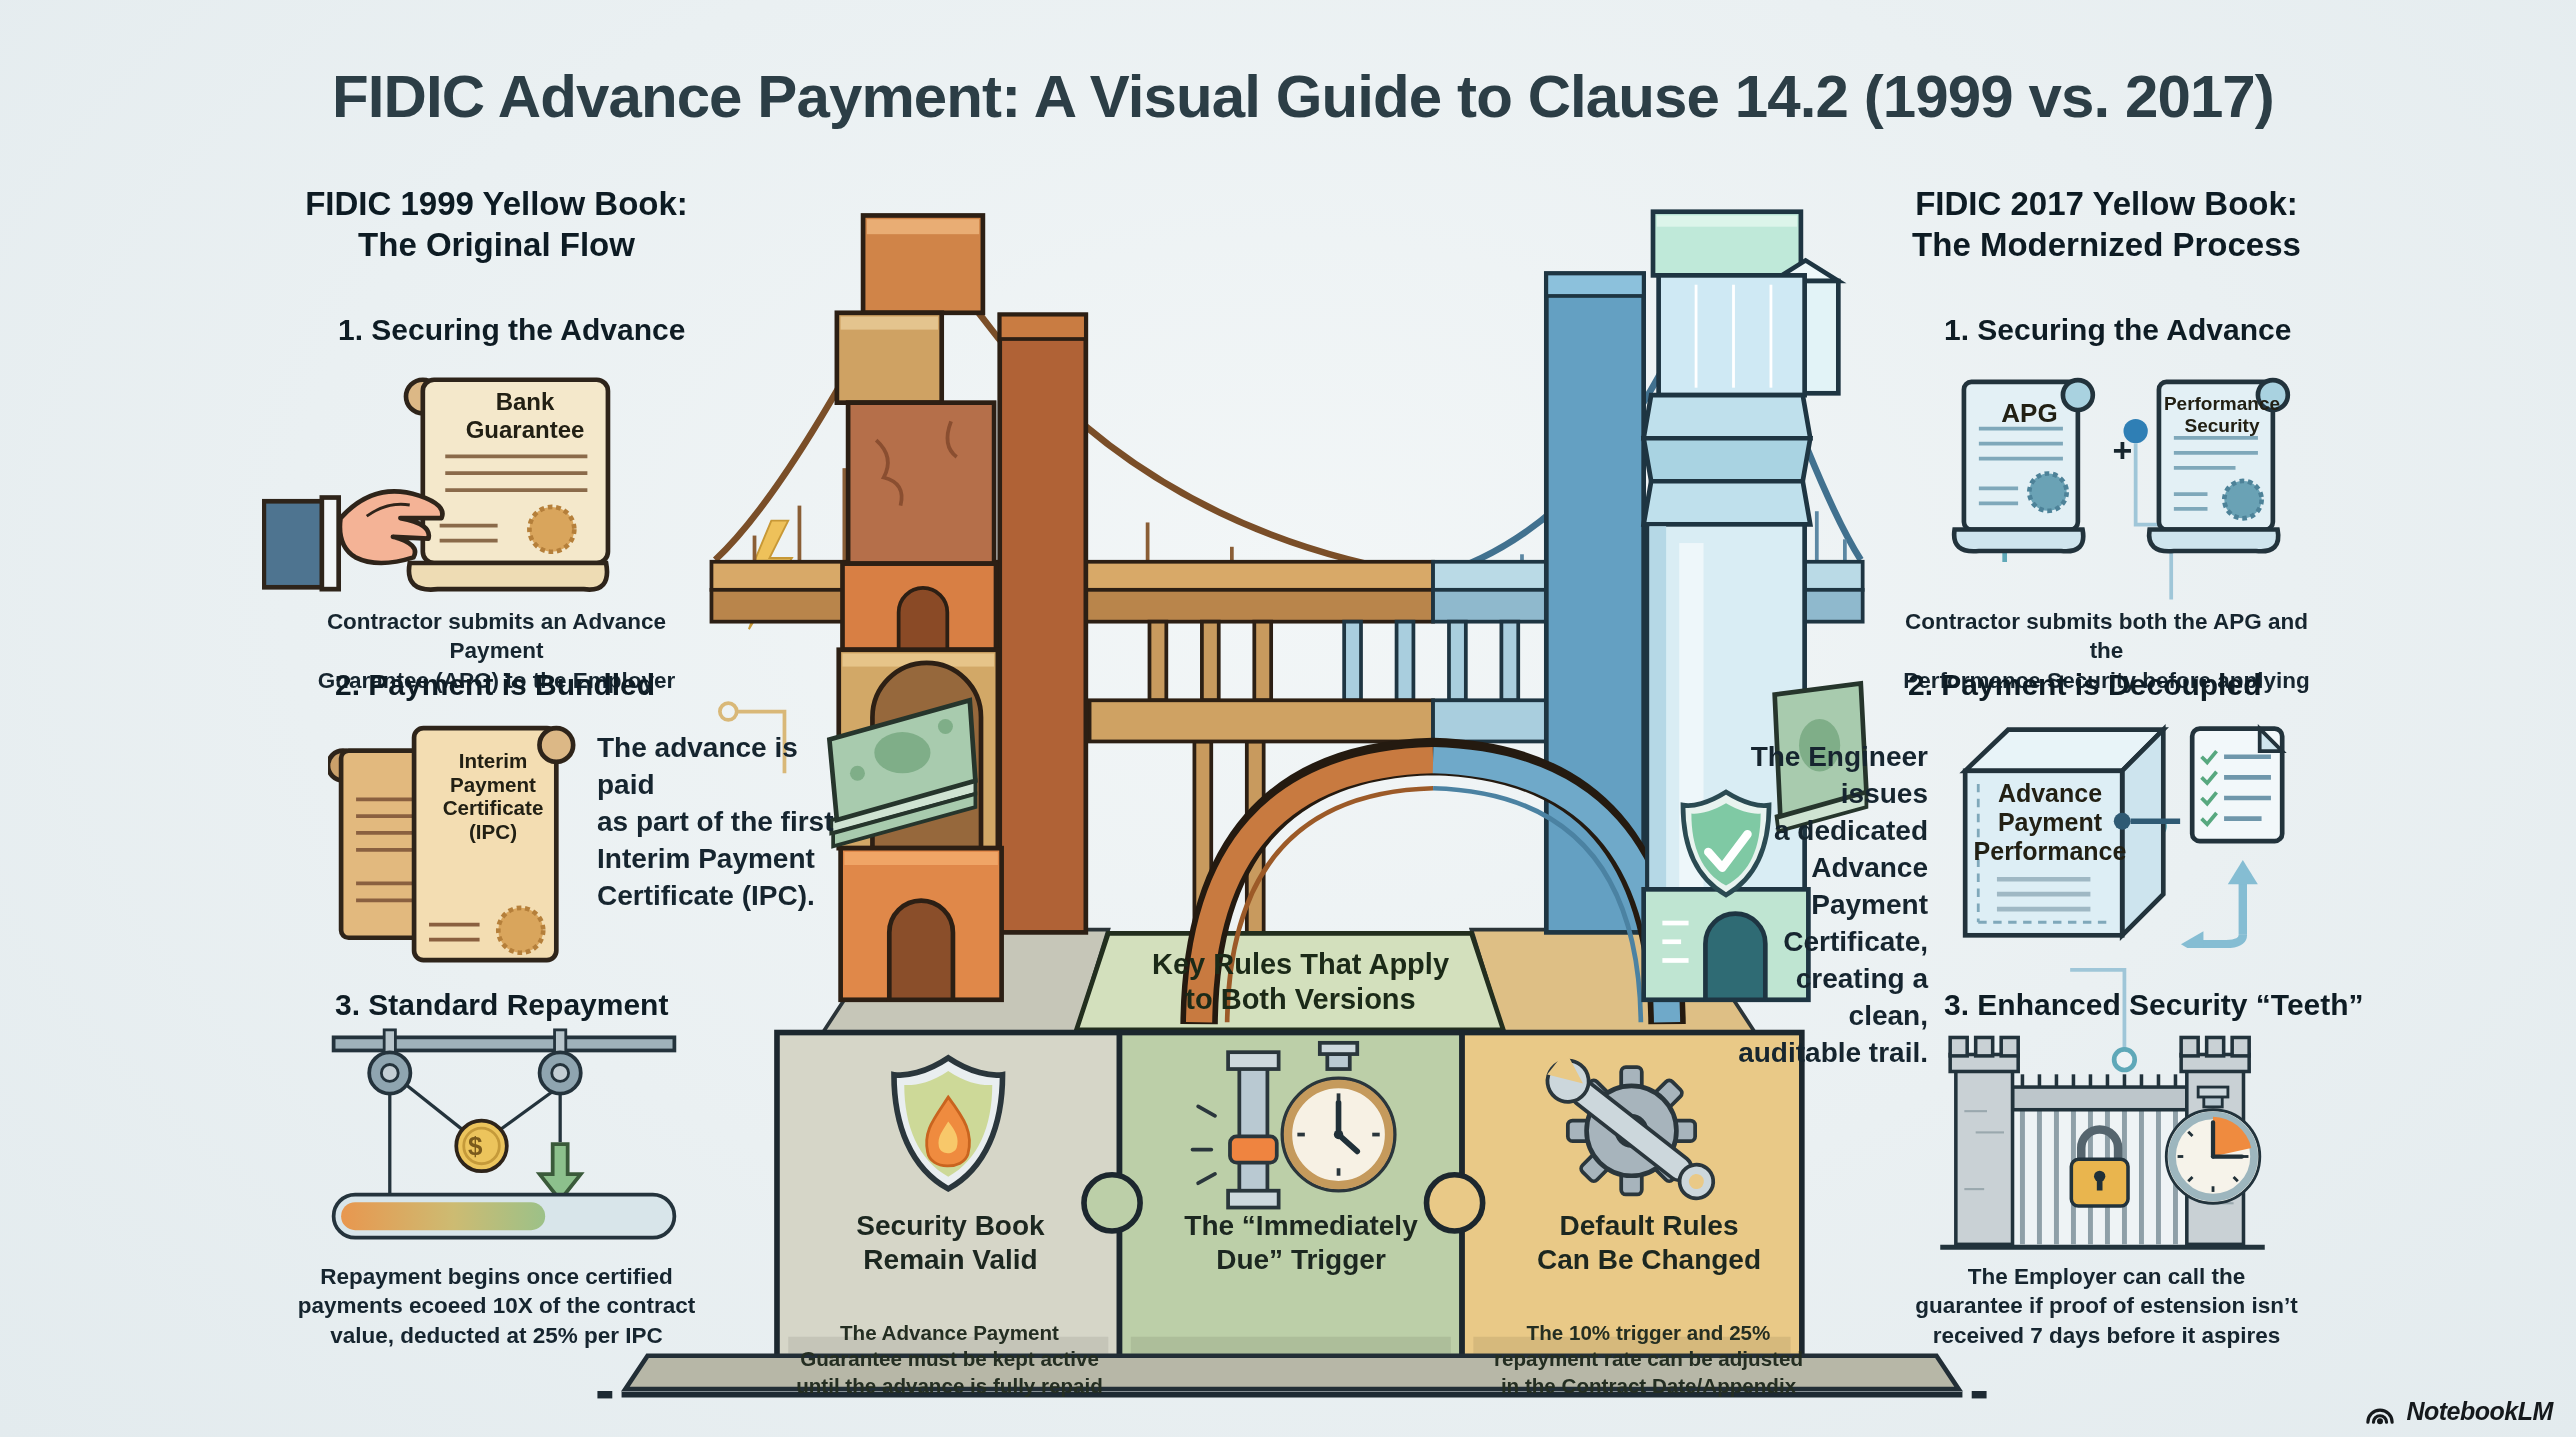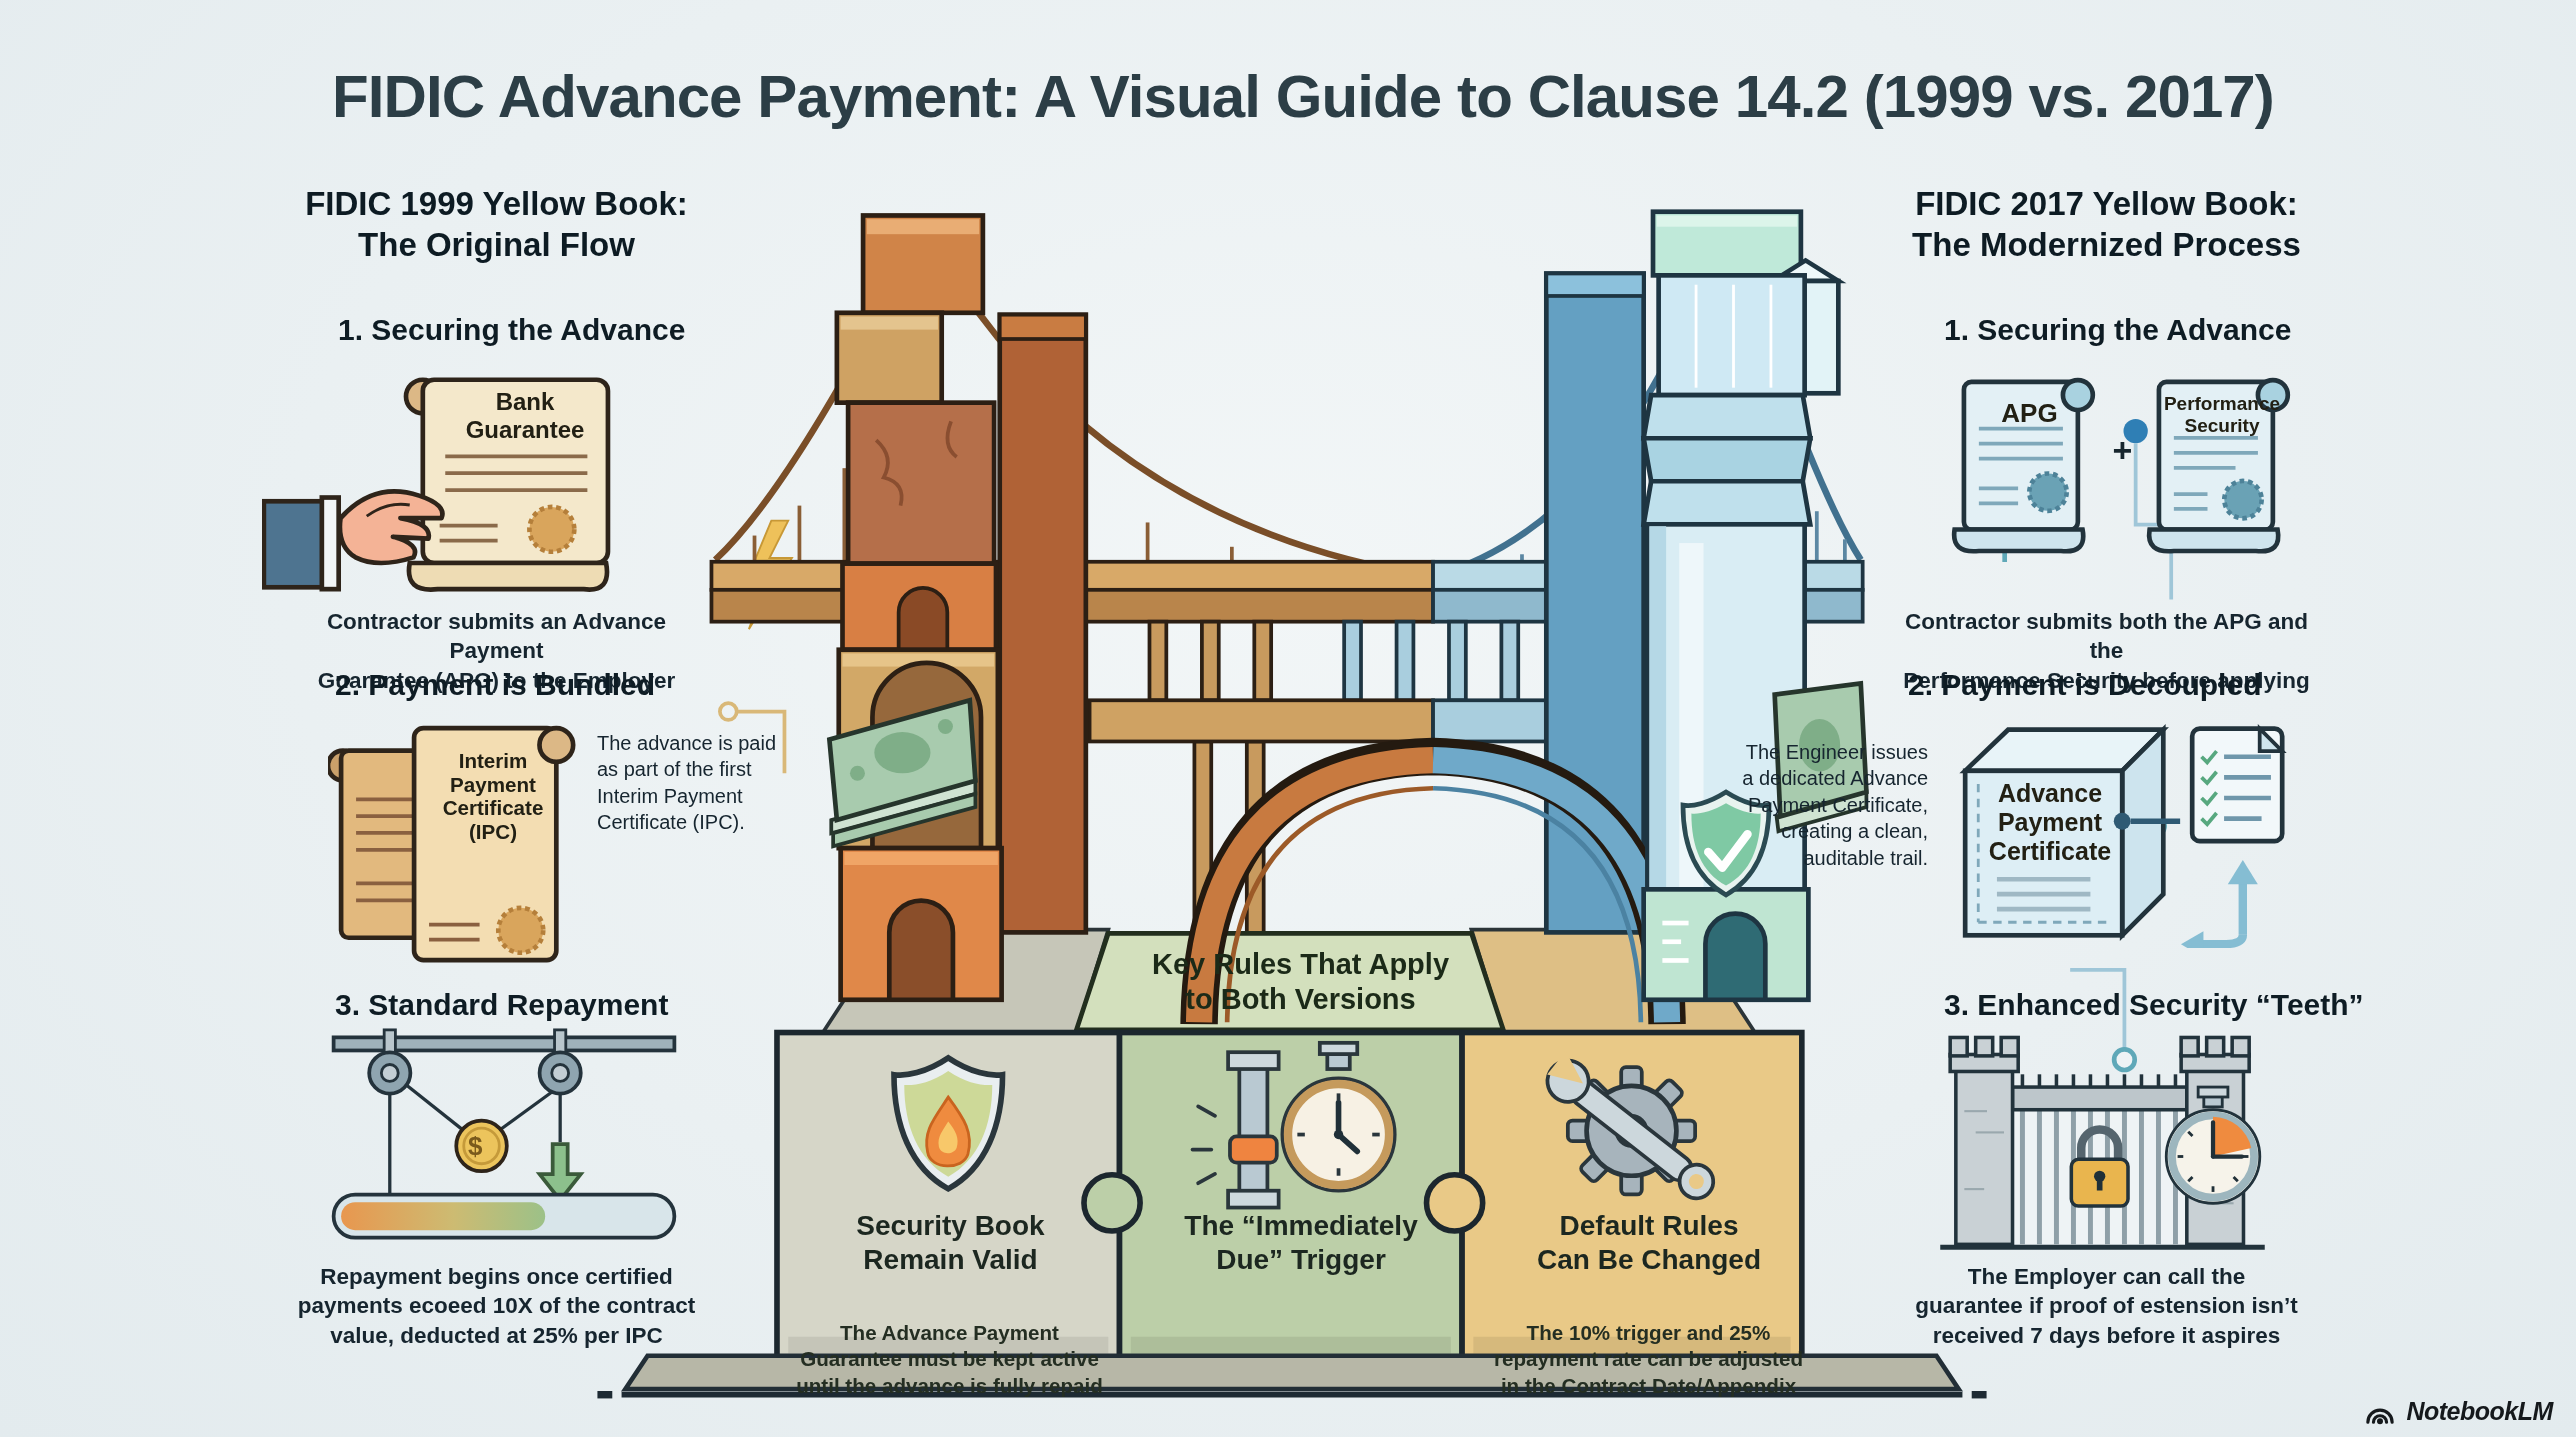--- a/index.html
+++ b/index.html
@@ -7,21 +7,21 @@
     background:radial-gradient(ellipse at 50% 40%, #f2f6f7 0%, #eaf0f2 55%, #e3ebee 100%);
     font-family:"Liberation Sans", sans-serif; color:#15242e;}
   .abs{position:absolute;}
   .c{text-align:center;}
   .r{text-align:right;}
   .pre{white-space:pre-line;}
   .title{left:0;right:0;top:62px;text-align:center;font-size:60px;font-weight:700;color:#2c3e46;letter-spacing:-0.9px;margin-left:30px;}
   .col-h{font-size:33px;font-weight:700;color:#0d1b23;line-height:1.25;}
   .step-h{font-size:30px;font-weight:700;color:#0e1c24;margin-left:20px;}
   .cap{font-size:22.5px;font-weight:600;color:#16252f;line-height:1.3;}
-  .side{font-size:20px;font-weight:400;color:#16252f;line-height:1.32;}
+  .side{font-size:28px;font-weight:700;color:#16252f;line-height:1.32;}
   .doc-label{font-weight:700;color:#222014;line-height:1.15;}
   .plaque-t{font-size:29px;font-weight:700;color:#1b2a18;line-height:1.22;}
   .pz-h{font-size:28px;font-weight:700;color:#1c2720;line-height:1.2;}
   .pz-b{font-size:20.6px;font-weight:600;color:#242e22;line-height:1.28;margin-top:36px;}
   .brand{font-size:25px;font-weight:600;color:#15191c;letter-spacing:-0.5px;font-style:italic;}
   .z0{z-index:0}.z1{z-index:1}.z2{z-index:2}.z3{z-index:3}
   svg{display:block;}
 </style>
 </head>
 <body>
@@ -445,21 +445,21 @@
     <g stroke="#9fb8c4" stroke-width="5">
       <line x1="62" y1="180" x2="162" y2="180"></line>
         <line x1="62" y1="196" x2="162" y2="196"></line>
         <line x1="62" y1="212" x2="162" y2="212"></line>
     </g>
     <circle cx="196" cy="118" r="9" fill="#2f5a74"></circle>
     <line x1="205" y1="118" x2="258" y2="118" stroke="#2f5a74" stroke-width="6"></line>
   </svg>
   <div class="abs z3 c doc-label pre" style="left:1966px;top:779px;width:168px;font-size:25px">Advance
 Payment
-Certificate</div>
+Performance</div>
 
   <svg class="abs z2" style="left:2179px;top:723px" width="122" height="225" viewBox="0 0 130 240">
     <rect x="14" y="6" width="96" height="120" rx="8" fill="#f2f8fa" stroke="#22333c" stroke-width="5"></rect>
     <path d="M 86 6 L 110 30 H 86 Z" fill="#cfe5ee" stroke="#22333c" stroke-width="4"></path>
     <g stroke="#57a87f" stroke-width="4" fill="none">
       <polyline points="24,36 30,42 40,30"></polyline>
         <polyline points="24,58 30,64 40,52"></polyline>
         <polyline points="24,80 30,86 40,74"></polyline>
         <polyline points="24,102 30,108 40,96"></polyline>
     </g>

